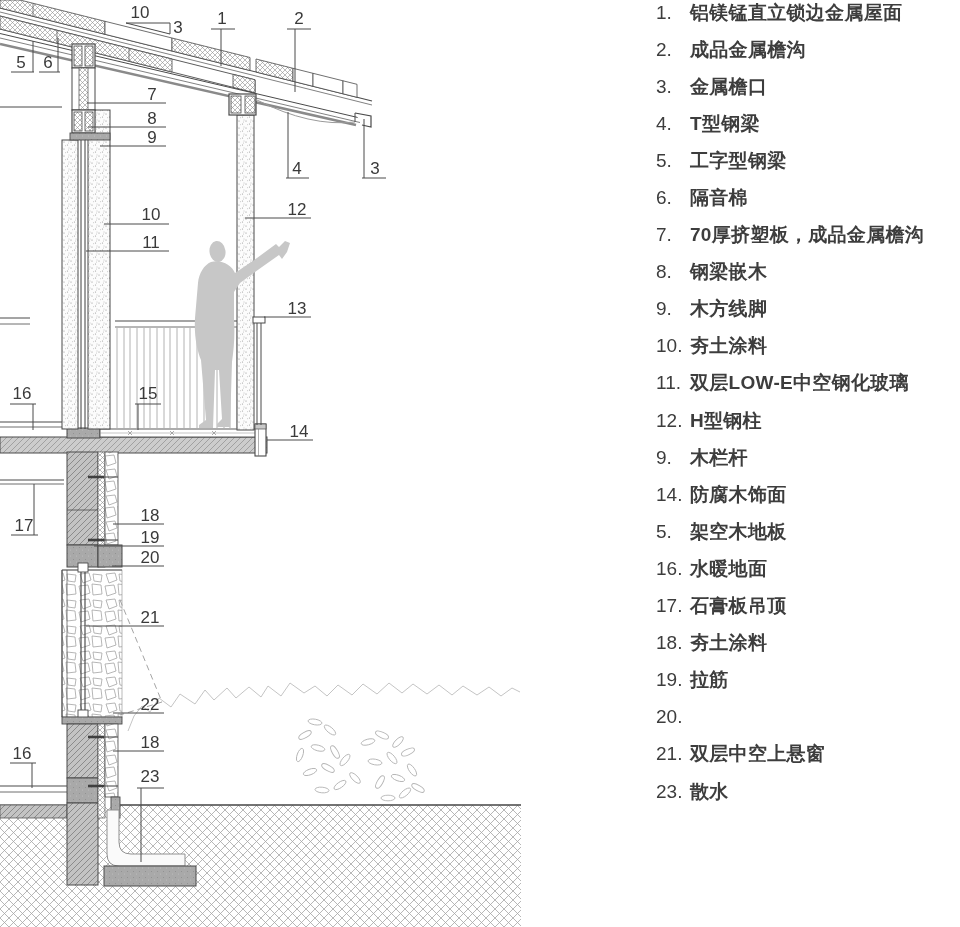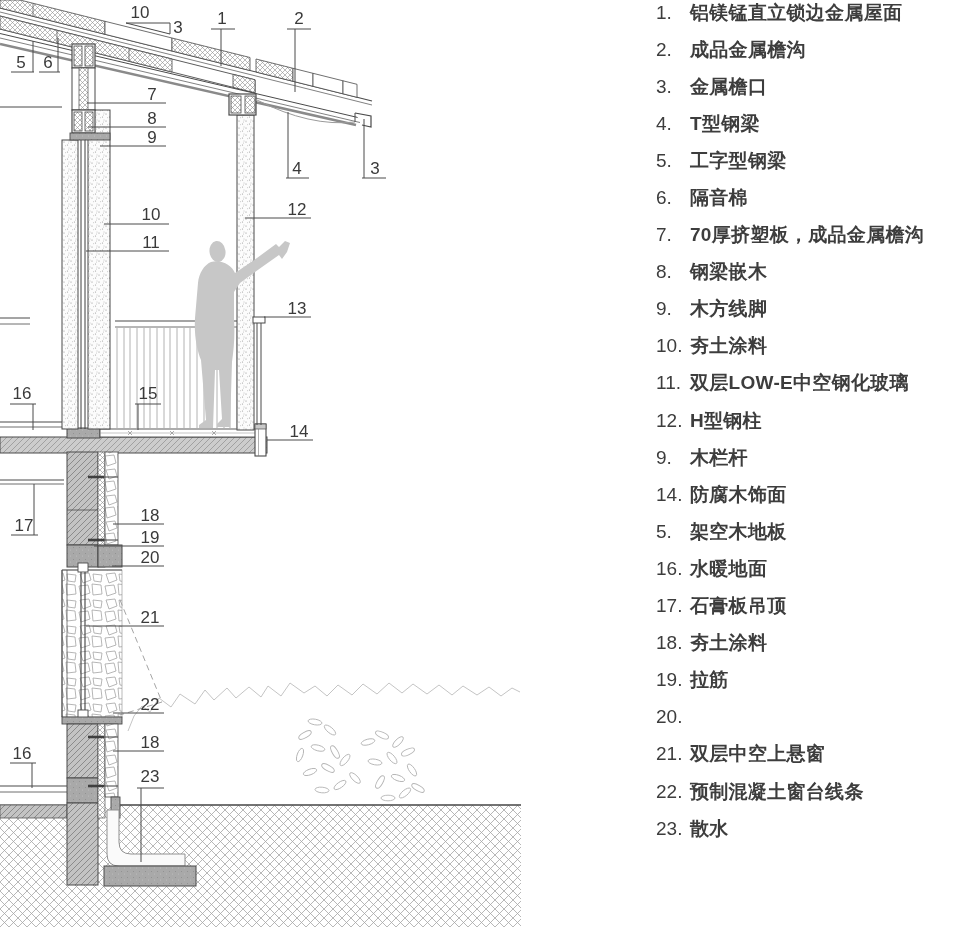--- a/index.html
+++ b/index.html
@@ -438,20 +438,16 @@
       <span class="lg-txt">拉筋</span>
     </div>
   <div class="lg-row">
       <span class="lg-num">20.</span>
     </div>
   <div class="lg-row">
       <span class="lg-num">21.</span>
       <span class="lg-txt">双层中空上悬窗</span>
     </div>
   <div class="lg-row">
-      <span class="lg-num">22.</span>
-      <span class="lg-txt">预制混凝土窗台线条</span>
-    </div>
-  <div class="lg-row">
       <span class="lg-num">23.</span>
       <span class="lg-txt">散水</span>
     </div>
 </div>
 
 </body></html>

